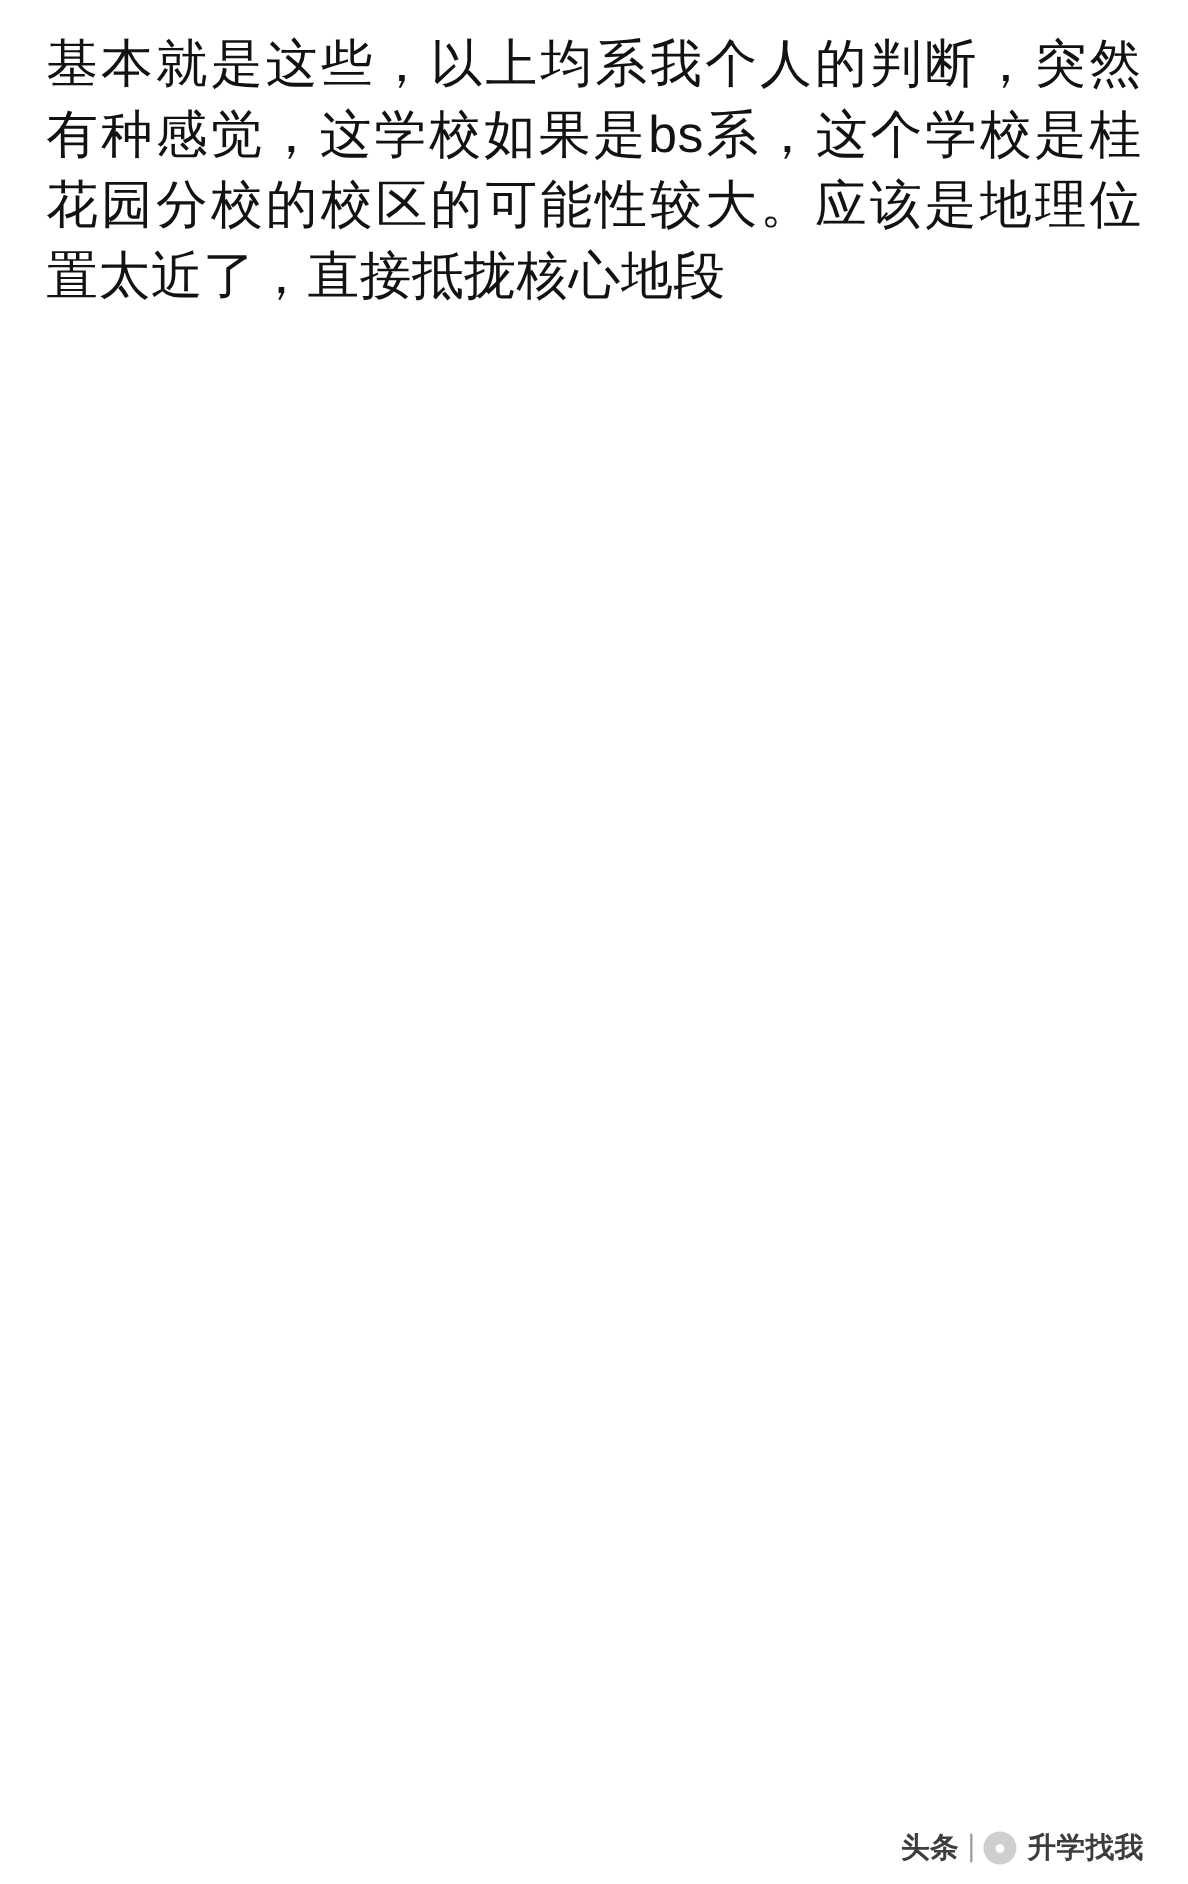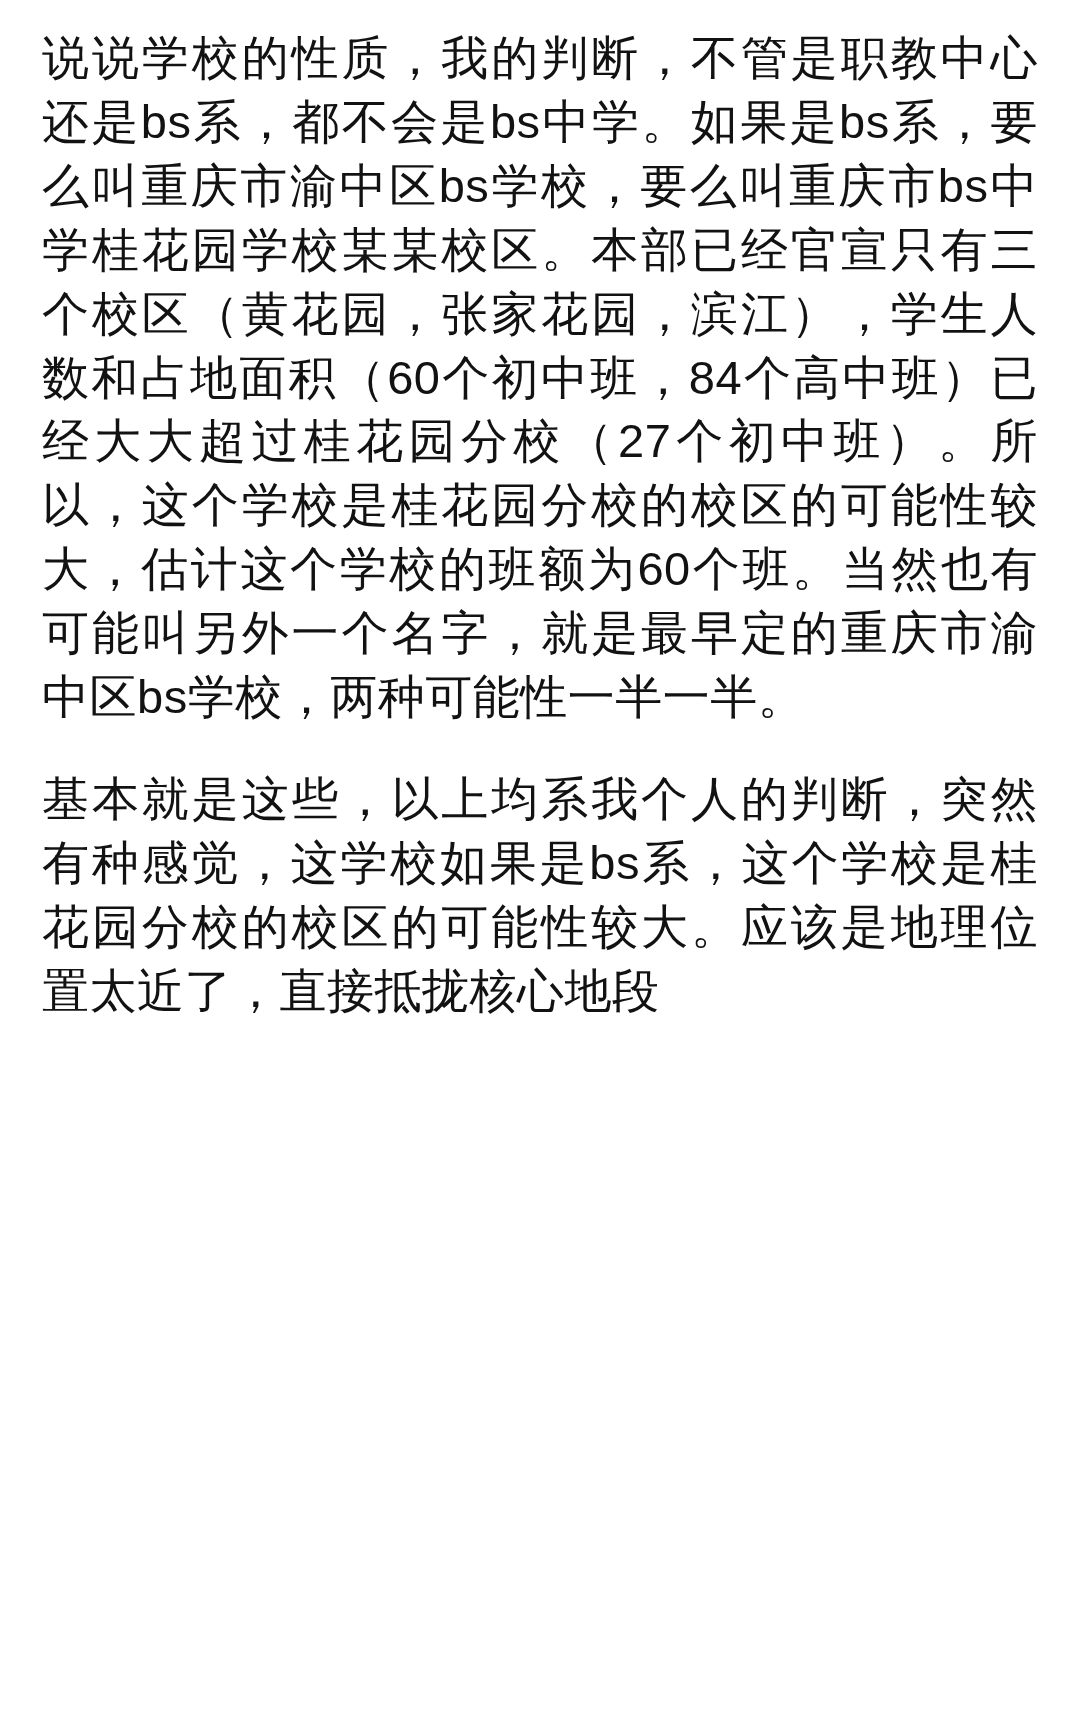--- a/index.html
+++ b/index.html
@@ -68,16 +68,21 @@
     font-weight: 700;
   }
   .wm-account {
     letter-spacing: 0.5px;
   }
 </style>
 </head>
 <body>
 
 <div class="page">
-  <p class="para">说说学校的性质，我的判断，不管是职教中心还是bs系，都不会是bs中学。如果是bs系，要么叫重庆市渝中区bs学校，要么叫重庆市bs中学桂花园学校某某校区。本部已经官宣只有三个校区（黄花园，张家花园，滨江），学生人数和占地面积（60个初中班，84个高中班）已经大大超过桂花园分校（27个初中班）。所以，这个学校是桂花园分校的校区的可能性较大，估计这个学校的班额为60个班。当然也有可能叫另外一个名字，就是最早定的重庆市渝中区bs学校，两种可能性一半一半。</p>
   <p class="para">基本就是这些，以上均系我个人的判断，突然有种感觉，这学校如果是bs系，这个学校是桂花园分校的校区的可能性较大。应该是地理位置太近了，直接抵拢核心地段</p>
 
+  <div class="watermark">
+    <span class="wm-label">头条</span>
+    <span class="wm-sep"></span>
+    <span class="wm-badge">●</span>
+    <span class="wm-account">升学找我</span>
+  </div>
 </div>
 
 </body></html>

